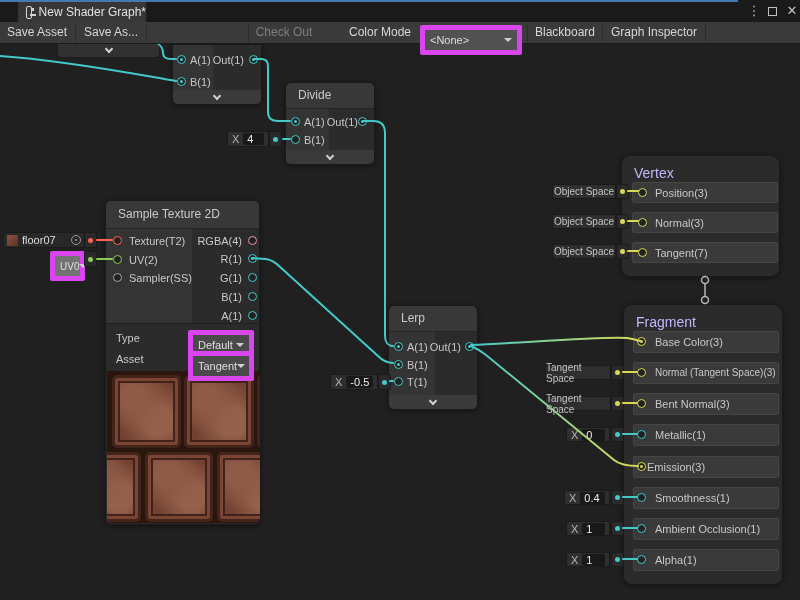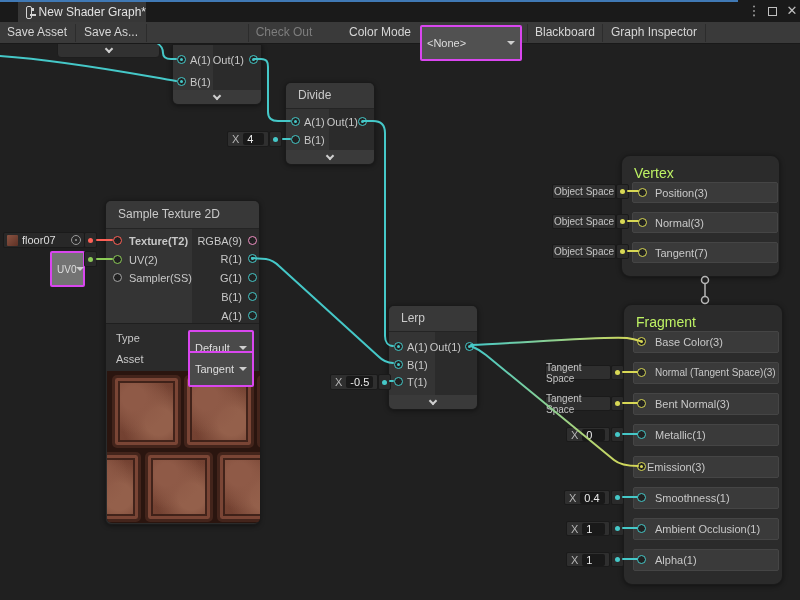--- a/index.html
+++ b/index.html
@@ -9,21 +9,21 @@
 
   
   #stage { position:absolute; inset:0; }
   svg#wires { position:absolute; inset:0; pointer-events:none; z-index:6; }
 
   .node { position:absolute; background:#2b2b2b; border:1px solid #1a1a1a;
           border-radius:6px; box-shadow:0 1px 5px rgba(0,0,0,.45); z-index:3; }
   .ntitle { height:26px; line-height:25px; padding-left:12px; background:#383838;
             color:#c9c9c9; font-size:12px; border-radius:5px 5px 0 0;
             border-bottom:1px solid #242424; }
-  .bigtitle { position:absolute; color:#bef264; font-size:14px; }
+  .bigtitle { position:absolute; color:#c4b5fd; font-size:14px; }
   .incol { position:absolute; background:#343434; }
   .chevbar { position:absolute; left:0; right:0; bottom:0; height:14px; background:#3a3a3a;
              border-radius:0 0 5px 5px; display:flex; align-items:center; justify-content:center; }
   .chev { width:6px; height:6px; border-right:2px solid #cfcfcf; border-bottom:2px solid #cfcfcf;
           transform:rotate(45deg); margin-top:-3px; }
 
   .port { position:absolute; width:9px; height:9px; border-radius:50%;
           background:#212121; z-index:7; }
   .p-teal  { color:#45c8c8; border:1px solid #45c8c8; }
   .p-yel   { color:#d8d855; border:1px solid #d8d855; }
@@ -44,22 +44,22 @@
   .dotbox { position:absolute; width:13px; background:#2a2a2a; border:1px solid #1a1a1a;
             border-radius:2px; display:flex; align-items:center; justify-content:center; z-index:4; }
   .dot { width:5px; height:5px; border-radius:50%; }
   .d-teal{background:#45c8c8;} .d-yel{background:#d8d855;} .d-red{background:#ff6157;} .d-green{background:#8ccb57;}
 
   .xfield { position:absolute; background:#2f2f2f; border:1px solid #1a1a1a; border-radius:2px;
             display:flex; align-items:center; font-size:11px; color:#b5b5b5; padding:0 4px; gap:4px; z-index:4; }
   .xval { background:#191919; border-radius:2px; padding:0 4px; color:#ececec; flex:1; height:12px;
           line-height:12px; overflow:hidden; }
 
-  .dd { position:absolute; background:#4a4a4a; border:2px solid #d946ef; border-radius:2px; font-size:11px;
-        color:#dedede; display:flex; align-items:center; justify-content:space-between; padding:16px 5px; z-index:4; }
+  .dd { position:absolute; background:#4a4a4a; border:5px solid #d946ef; border-radius:2px; font-size:11px;
+        color:#dedede; display:flex; align-items:center; justify-content:space-between; padding:10px 5px; z-index:4; }
   .caret { width:0; height:0; border-left:4px solid transparent; border-right:4px solid transparent;
            border-top:4px solid #cfcfcf; }
 
   
   #topline { position:absolute; left:0; top:0; width:738px; height:2px; background:#4079b5; z-index:12; }
   #tabbar { position:absolute; left:0; top:0; width:800px; height:22px; background:#1a1a1a; z-index:11; }
   #tab { position:absolute; left:18px; top:2px; width:128px; height:20px; background:#373737;
          display:flex; align-items:center; gap:7px; padding-left:8px; }
   #tab span.t { font-size:12px; color:#e2e2e2; white-space:nowrap; }
   .gicon { position:relative; width:13px; height:13px; border:1.5px solid #d5d5d5; border-radius:2px; }
@@ -145,28 +145,28 @@
       <span class="xval">4</span>
     </div>
     <div class="dotbox" style="left:269px; top:131px; height:16px;">
       <span class="dot d-teal"></span>
     </div>
 
     <div class="node" style="left:105px; top:200px; width:155px; height:325px;">
       <div class="ntitle" style="height:28px; line-height:27px;">Sample Texture 2D</div>
       <div class="incol" style="left:0; top:28px; width:86px; height:94px;"></div>
       <span class="port p-red" style="left:7px; top:35px;"></span>
-      <span class="plabel" style="left:23px; top:34px;font-weight:bold;">Texture(T2)</span>
+      <span class="plabel" style="left:23px; top:34px;">Texture(T2)</span>
       <span class="port p-green" style="left:7px; top:54px;"></span>
       <span class="plabel" style="left:23px; top:53px;">UV(2)</span>
       <span class="port p-gray" style="left:7px; top:72px;"></span>
       <span class="plabel" style="left:23px; top:71px;">Sampler(SS)</span>
 
       <span class="port p-pink" style="left:142px; top:35px;"></span>
-      <span class="plabel r" style="right:17px; top:34px;">RGBA(9)</span>
+      <span class="plabel r" style="right:17px; top:34px;">RGBA(4)</span>
       <span class="port p-teal filled" style="left:142px; top:53px;"></span>
       <span class="plabel r" style="right:17px; top:52px;">R(1)</span>
       <span class="port p-teal" style="left:142px; top:72px;"></span>
       <span class="plabel r" style="right:17px; top:71px;">G(1)</span>
       <span class="port p-teal" style="left:142px; top:91px;"></span>
       <span class="plabel r" style="right:17px; top:90px;">B(1)</span>
       <span class="port p-teal" style="left:142px; top:110px;"></span>
       <span class="plabel r" style="right:17px; top:109px;">A(1)</span>
 
       <div style="position:absolute; left:0; top:122px; width:153px; height:1px; background:#1f1f1f;"></div>

